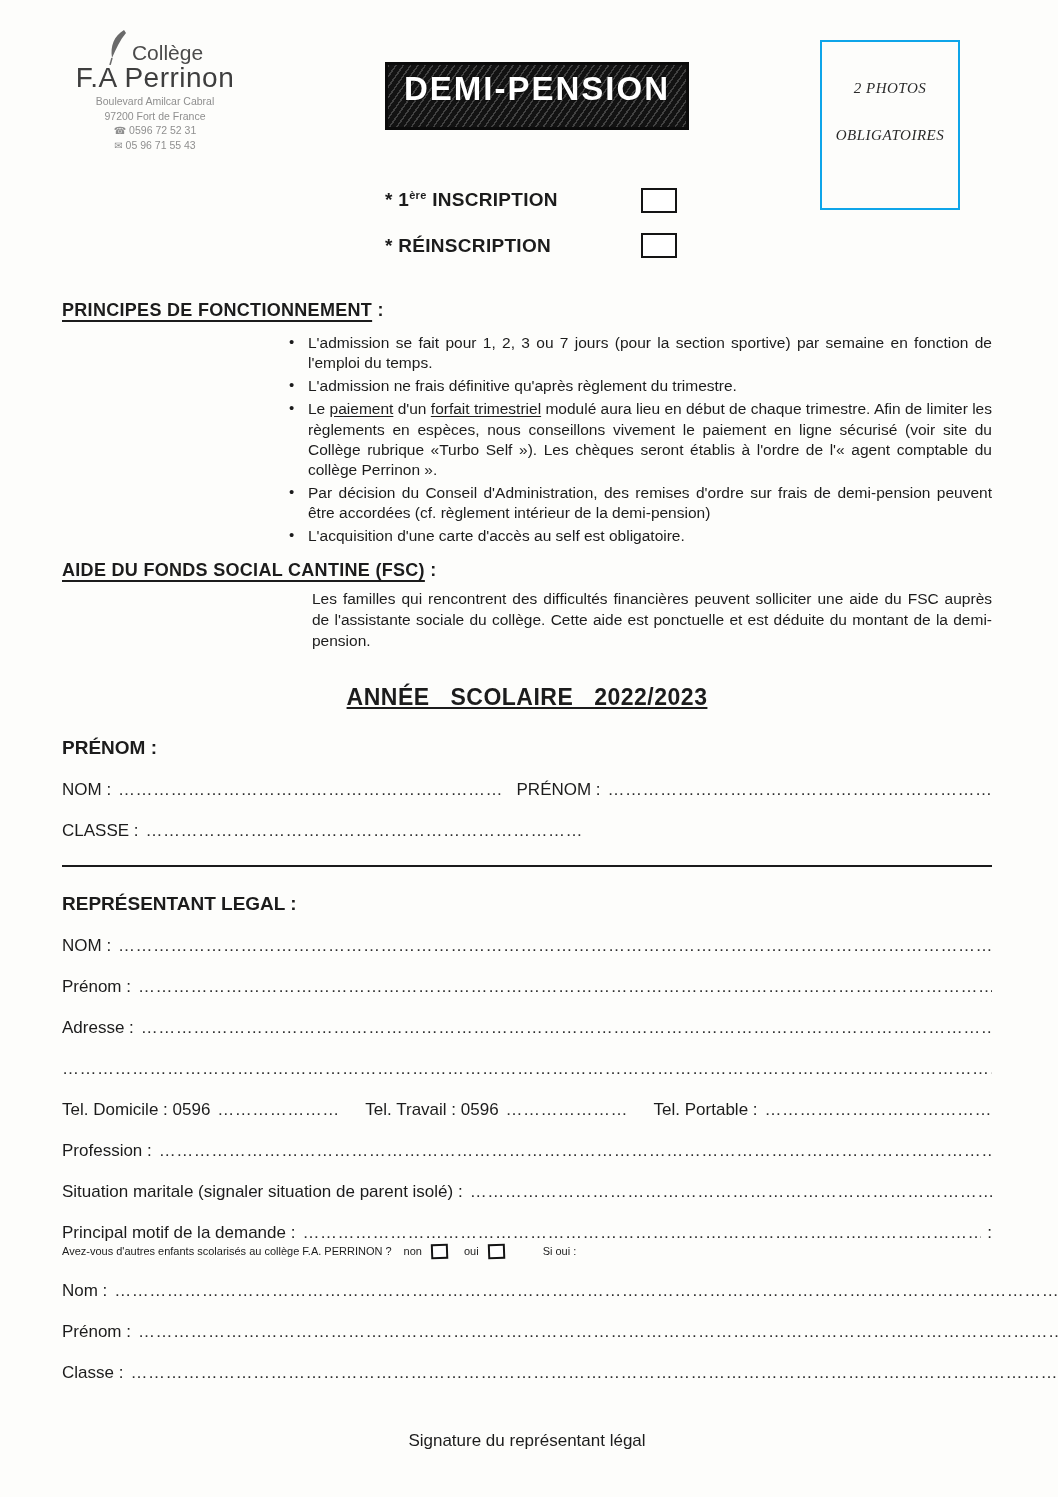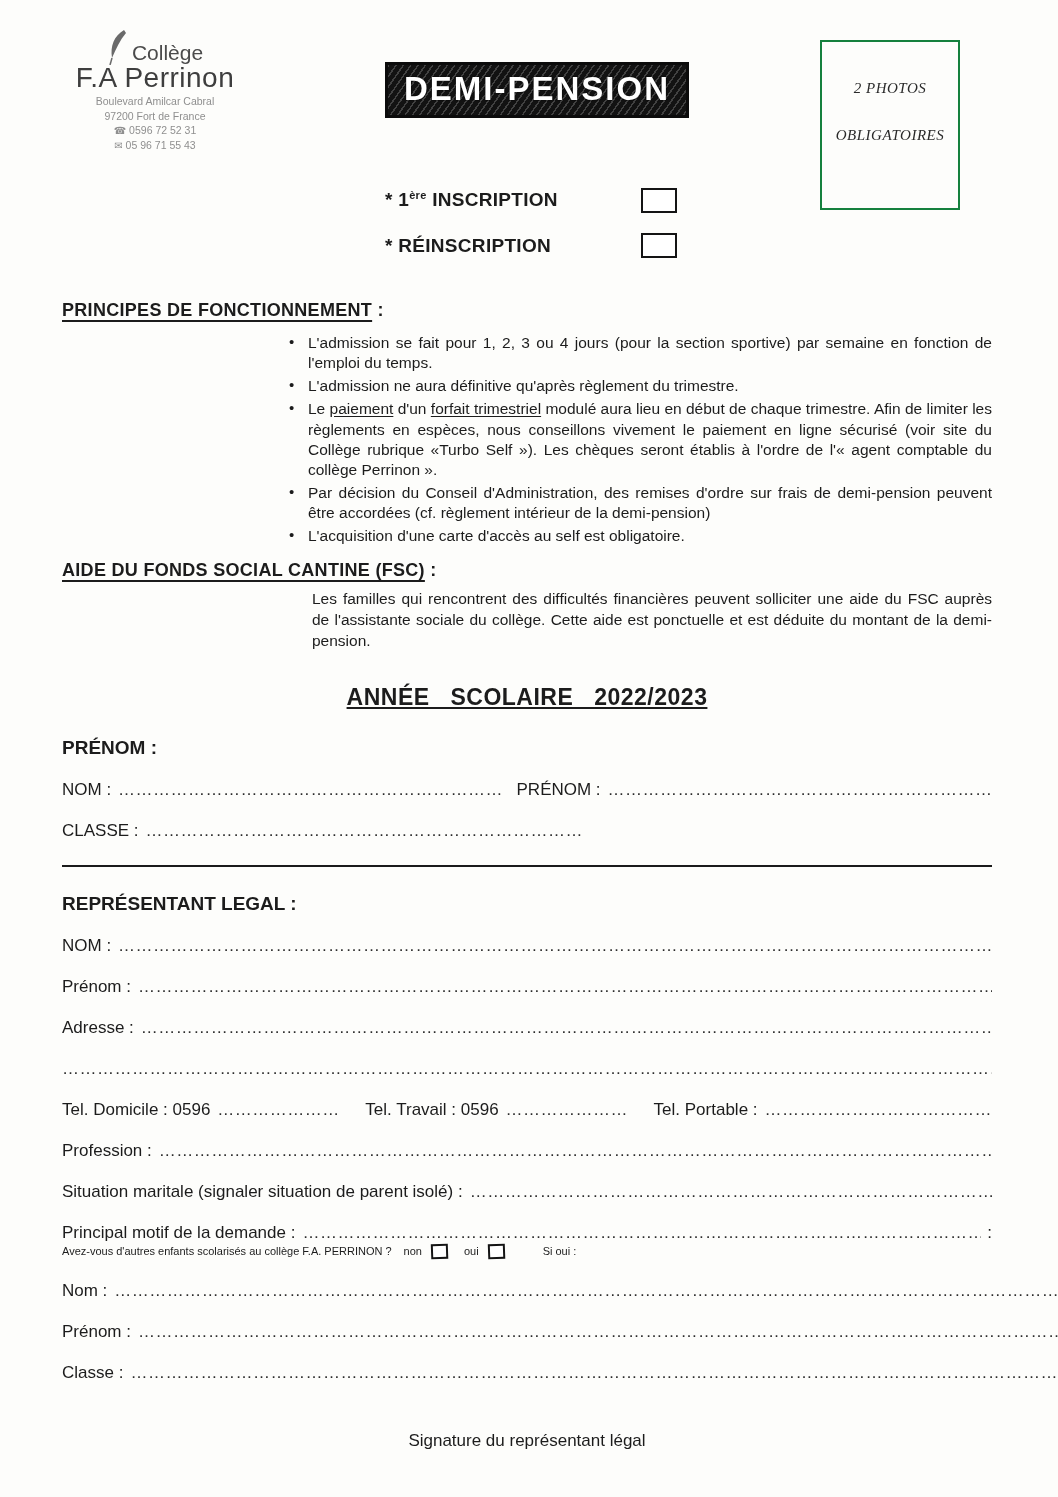--- a/index.html
+++ b/index.html
@@ -10,37 +10,37 @@
 
   
   .header { position:relative; height:268px; }
   .logo-block { position:absolute; left:0; top:29px; width:186px; text-align:center; }
   .logo-top { display:flex; align-items:flex-end; justify-content:center; gap:3px; }
   .college-label { font-size:21px; color:#4b4b4b; }
   .school-name { font-size:28px; color:#3e3e3e; letter-spacing:.5px; margin-top:-3px; }
   .school-addr { font-size:10.5px; color:#8f8f8f; line-height:1.4; }
   .school-addr .tiny-icon { font-size:10px; color:#8f8f8f; }
 
-  .title-box { position:absolute; left:323px; top:62px; width:304px; padding:5px 0 7px;
+  .title-box { position:absolute; left:323px; top:62px; width:304px; padding:5px 0 19px;
                text-align:center; color:#ffffff; font-size:33px; font-weight:bold; letter-spacing:2px;
                border:3px solid #0b0b0b; text-shadow:0 0 2px #000;
                background:
                  repeating-linear-gradient(125deg, rgba(255,255,255,.20) 0 1.5px, rgba(255,255,255,0) 1.5px 6px),
                  #121212; }
 
   .ins-row { position:absolute; left:323px; width:292px; display:flex;
              align-items:center; justify-content:space-between;gap:24px; }
   .ins-row.first { top:188px; }
   .ins-row.second { top:233px; }
   .ins-label { font-size:19px; font-weight:bold; letter-spacing:.3px; white-space:nowrap; }
   .ins-label sup { font-size:11px; }
   .checkbox { display:inline-block; width:36px; height:25px; border:2px solid #141414; background:#fff; }
 
   .photos-box { position:absolute; left:758px; top:40px; width:140px; height:170px;
-                border:2px solid #15803d; text-align:center; padding-top:38px;
+                border:2px solid #0ea5e9; text-align:center; padding-top:38px;
                 font-family:"Liberation Serif", serif; font-style:italic; font-size:15px;
                 color:#2a2a2a; letter-spacing:.5px; }
   .photos-box .line2 { margin-top:30px; }
 
   
   .section-heading { font-size:18px; font-weight:bold; letter-spacing:.3px; }
   .section-heading .u { text-decoration:underline; text-decoration-thickness:2px; text-underline-offset:4px; }
   .mt-principles { margin-top:32px; }
   .mt-fsc { margin-top:14px; }
 
@@ -123,22 +123,22 @@
       <div>2 PHOTOS</div>
       <div class="line2">OBLIGATOIRES</div>
     </div>
   </div>
 
   <div class="section-heading mt-principles">
     <span class="u">PRINCIPES DE FONCTIONNEMENT</span><span> :</span>
   </div>
 
   <ul class="principles">
-    <li>L'admission se fait pour 1, 2, 3 ou 4 jours (pour la section sportive) par semaine en fonction de l'emploi du temps.</li>
-    <li>L'admission ne aura définitive qu'après règlement du trimestre.</li>
+    <li>L'admission se fait pour 1, 2, 3 ou 7 jours (pour la section sportive) par semaine en fonction de l'emploi du temps.</li>
+    <li>L'admission ne frais définitive qu'après règlement du trimestre.</li>
     <li><span>Le </span><span class="uw">paiement</span><span> d'un </span><span class="uw">forfait trimestriel</span><span> modulé aura lieu en début de chaque trimestre. Afin de limiter les règlements en espèces, nous conseillons vivement le paiement en ligne sécurisé (voir site du Collège rubrique «Turbo Self »). Les chèques seront établis à l'ordre de l'« agent comptable du collège Perrinon ».</span></li>
     <li>Par décision du Conseil d'Administration, des remises d'ordre sur frais de demi-pension peuvent être accordées (cf. règlement intérieur de la demi-pension)</li>
     <li>L'acquisition d'une carte d'accès au self est obligatoire.</li>
   </ul>
 
   <div class="section-heading mt-fsc">
     <span class="u">AIDE DU FONDS SOCIAL CANTINE (FSC)</span><span> :</span>
   </div>
   <p class="fsc-text">Les familles qui rencontrent des difficultés financières peuvent solliciter une aide du FSC auprès de l'assistante sociale du collège. Cette aide est ponctuelle et est déduite du montant de la demi-pension.</p>
 

